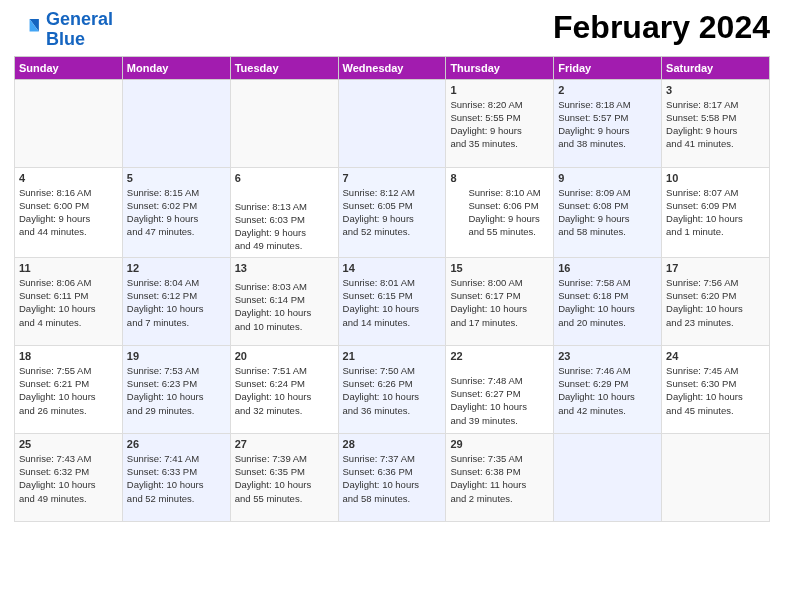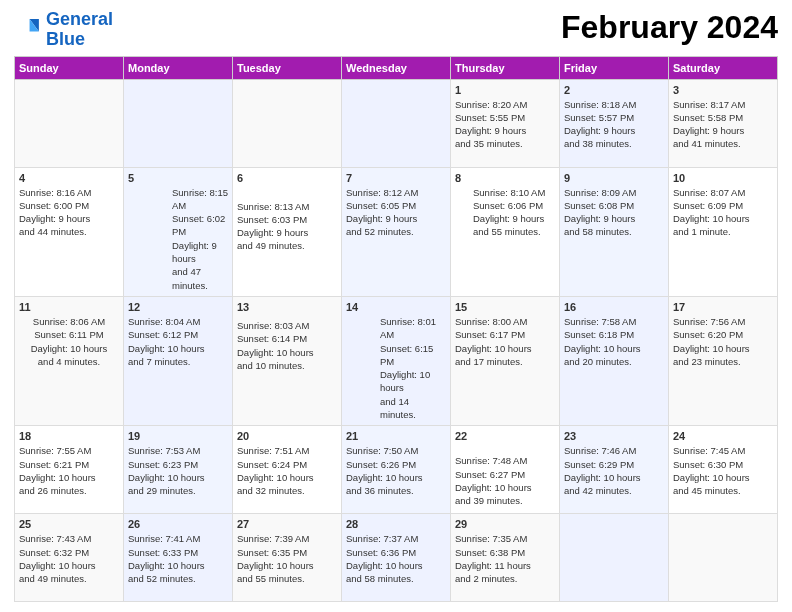--- a/index.html
+++ b/index.html
@@ -5,21 +5,21 @@
     * { margin: 0; padding: 0; box-sizing: border-box; }
     body {
       font-family: Arial, sans-serif;
       background: #fff;
       width: 792px;
       height: 612px;
       overflow: hidden;
     }
     .container {
       width: 792px;
-      padding: 10px 14px 8px 14px;
+      padding: 10px 22px 8px 14px;
     }
     .header-row {
       display: flex;
       justify-content: space-between;
       align-items: flex-start;
       margin-bottom: 6px;
     }
     .logo {
       display: flex;
       align-items: center;
@@ -156,21 +156,21 @@
         <tr>
           <td>
             <span class="day-number">4</span>
             <div class="cell-content" style="white-space: pre-line;">Sunrise: 8:16 AM
 Sunset: 6:00 PM
 Daylight: 9 hours
 and 44 minutes.</div>
           </td>
           <td>
             <span class="day-number">5</span>
-            <div class="cell-content" style="white-space: pre-line; margin-left: 44px;">Sunrise: 8:15 AM
+            <div class="cell-content" style="white-space: pre-line;">Sunrise: 8:15 AM
 Sunset: 6:02 PM
 Daylight: 9 hours
 and 47 minutes.</div>
           </td>
           <td>
             <span class="day-number">6</span>
             <div class="cell-content" style="white-space: pre-line; margin-top: 16px;">Sunrise: 8:13 AM
 Sunset: 6:03 PM
 Daylight: 9 hours
 and 49 minutes.</div>
@@ -200,42 +200,42 @@
             <span class="day-number">10</span>
             <div class="cell-content" style="white-space: pre-line;">Sunrise: 8:07 AM
 Sunset: 6:09 PM
 Daylight: 10 hours
 and 1 minute.</div>
           </td>
         </tr>
         <tr>
           <td>
             <span class="day-number">11</span>
-            <div class="cell-content" style="white-space: pre-line; text-align: center;">Sunrise: 8:06 AM
+            <div class="cell-content" style="white-space: pre-line;">Sunrise: 8:06 AM
 Sunset: 6:11 PM
 Daylight: 10 hours
 and 4 minutes.</div>
           </td>
           <td>
             <span class="day-number">12</span>
             <div class="cell-content" style="white-space: pre-line;">Sunrise: 8:04 AM
 Sunset: 6:12 PM
 Daylight: 10 hours
 and 7 minutes.</div>
           </td>
           <td>
             <span class="day-number">13</span>
             <div class="cell-content" style="white-space: pre-line; margin-top: 6px;">Sunrise: 8:03 AM
 Sunset: 6:14 PM
 Daylight: 10 hours
 and 10 minutes.</div>
           </td>
           <td>
             <span class="day-number">14</span>
-            <div class="cell-content" style="white-space: pre-line; margin-left: 34px;">Sunrise: 8:01 AM
+            <div class="cell-content" style="white-space: pre-line;">Sunrise: 8:01 AM
 Sunset: 6:15 PM
 Daylight: 10 hours
 and 14 minutes.</div>
           </td>
           <td>
             <span class="day-number">15</span>
             <div class="cell-content" style="white-space: pre-line;">Sunrise: 8:00 AM
 Sunset: 6:17 PM
 Daylight: 10 hours
 and 17 minutes.</div>

